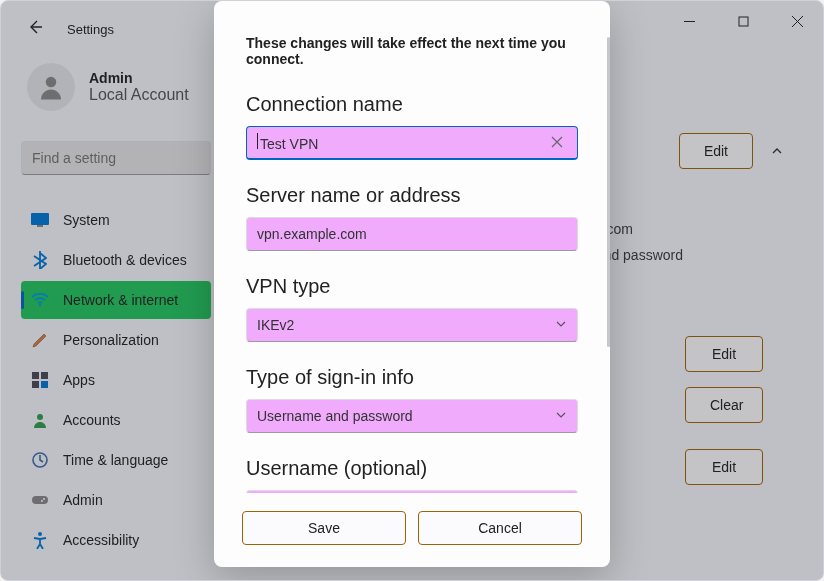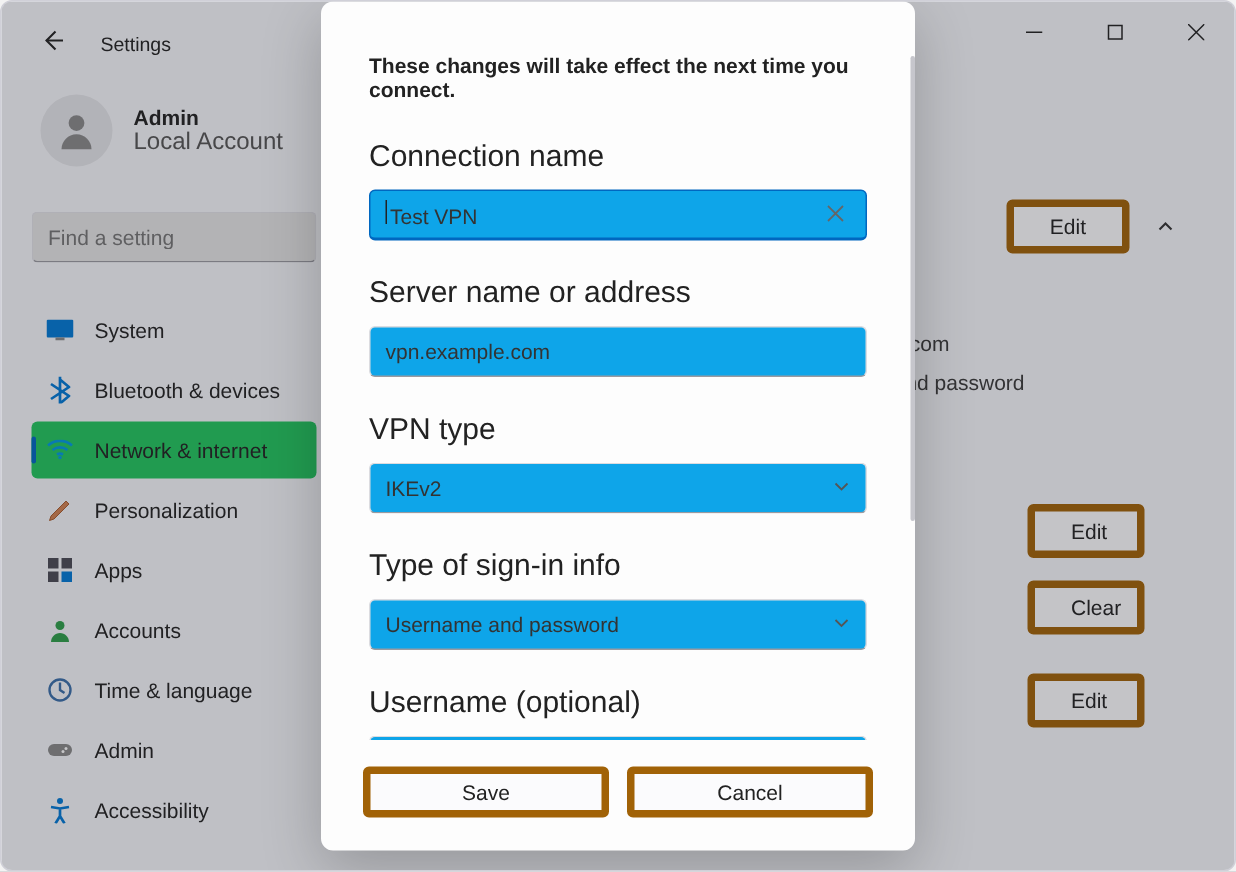--- a/index.html
+++ b/index.html
@@ -21,31 +21,31 @@
   .profile-sub { font-size: 16px; color: #555; }
 
   .search-box { position: absolute; top: 140px; left: 20px; width: 190px; height: 34px; background: #e5e5e5; border: 1px solid #e0e0e6; border-bottom: 1px solid #9a9aa0; border-radius: 4px; padding: 0 10px; font-size: 14px; color: #666; }
 
   .sidebar { position: absolute; top: 200px; left: 20px; width: 190px; display: flex; flex-direction: column; gap: 2px; }
   .side-item { display: flex; align-items: center; gap: 14px; height: 38px; padding: 0 10px; border-radius: 4px; font-size: 14px; color: #222; position: relative; }
   .side-item.active { background: #22c55e; }
   .side-item.active::before { content:""; position:absolute; left:0; top:10px; bottom:10px; width:3px; background:#0067c0; border-radius:2px; }
   .side-icon { width: 18px; height: 18px; display:flex; align-items:center; justify-content:center; }
   .edit-row { display: flex; align-items: center; gap: 10px; justify-content: flex-end; }
-  .btn { height: 36px; padding: 0 24px; background: #fbfbfd; border: 5px solid #a16207; border-radius: 4px; font-size: 14px; color: #222; }
+  .btn { height: 36px; padding: 0 24px; background: #fbfbfd; border: 1px solid #a16207; border-radius: 4px; font-size: 14px; color: #222; }
   .bg-text { position:absolute; color:#3a3a3a; font-size:14px; }
   .chev { width:28px; height:28px; display:flex; align-items:center; justify-content:center; }
 
   
   .modal-backdrop { position:absolute; inset:0; background: rgba(30,30,40,0.25); }
   .modal { position:absolute; top:0; left:50%; transform:translateX(-50%); width:396px; height:566px; background:#fdfdfd; border-radius:8px; box-shadow: 0 12px 40px rgba(0,0,0,0.22); display:flex; flex-direction:column; }
   .modal-body { flex:1; overflow-y:auto; padding: 34px 32px 10px 32px; position: relative;}
   .modal-note { font-size:14px; color:#222; margin-bottom: 26px; font-weight: bold; }
   .field-label { font-size:20px; color:#222; margin-bottom: 10px; }
-  .field { width: 100%; height: 34px; background: #0ea5e9; border: 1px solid #dcdce0; border-bottom:1px solid #9a9aa0; border-radius: 4px; padding: 0 10px; font-size: 14px; margin-bottom: 24px; color:#333; position: relative;}
+  .field { width: 100%; height: 34px; background: #f0abfc; border: 1px solid #dcdce0; border-bottom:1px solid #9a9aa0; border-radius: 4px; padding: 0 10px; font-size: 14px; margin-bottom: 24px; color:#333; position: relative;}
   .field.focused { border: 1px solid #0067c0; border-bottom: 2px solid #0067c0; }
   .field-inner { display:flex; align-items:center; height:100%; justify-content:space-between;}
   .caret { width:1px; height:16px; background:#222; display:inline-block; animation: blink 1s step-end infinite; margin-right:2px;}
   @keyframes blink { 50% {opacity:0;} }
   .clear-x { color:#666; font-size:14px; padding:0 4px; }
   .chev-down { color:#555; }
   .modal-footer { border-top: 0px solid #e8e8ec; padding: 18px 28px 22px; display:flex; gap:12px; }
   .modal-footer .btn { flex:1; height:34px; }
   .modal-scroll { position:absolute; top:36px; right:0; width:3px; height:310px; background:#c6c6cc; border-radius:2px;}
 </style>

